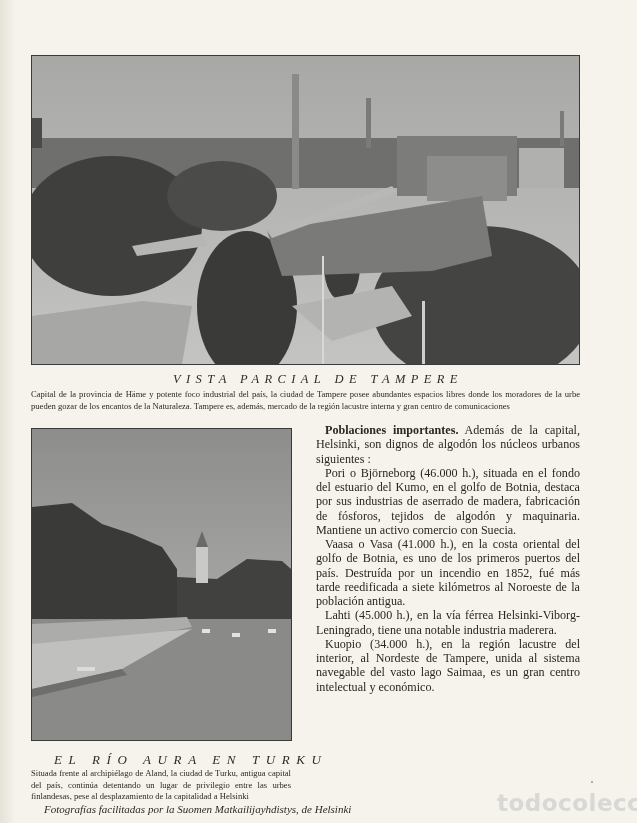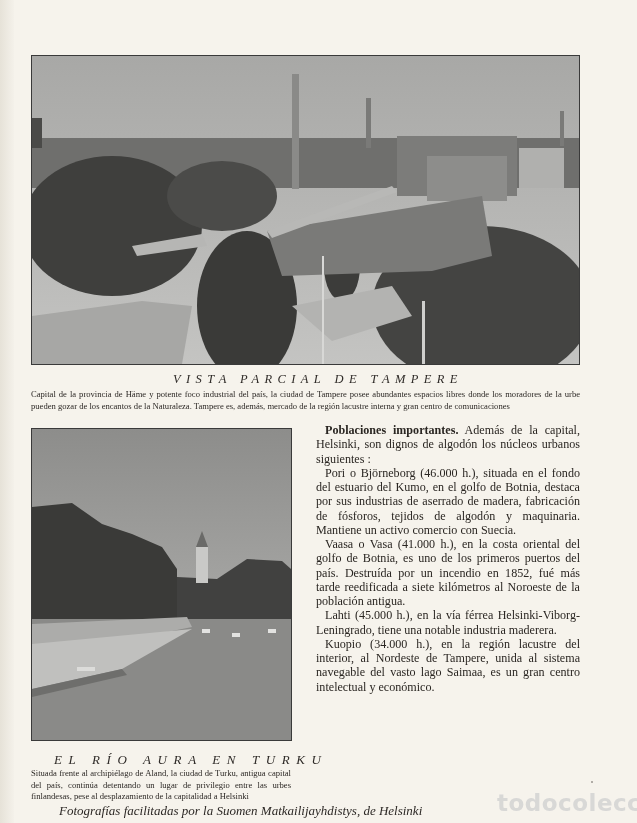--- a/index.html
+++ b/index.html
@@ -35,22 +35,22 @@
     .cap-left-title { left: 44px; top: 752px; font-size: 13px; letter-spacing: 6.6px; margin-left: 10px; }
 
     .caption-text {
       position: absolute; font-family: "Liberation Serif", serif; font-size: 8.6px;
       line-height: 11.5px; text-align: justify; color: #2c2825;
     }
     .cap-top-text { left: 31px; top: 389px; width: 549px; }
     .cap-left-text { left: 31px; top: 768px; width: 260px; }
     .credit {
       position: absolute; left: 44px; top: 803px; width: 260px;
-      font-family: "Liberation Serif", serif; font-style: italic; font-size: 13px;
-      color: #2c2825; white-space: nowrap; margin-left: 15px;
+      font-family: "Liberation Serif", serif; font-style: italic; font-size: 11px;
+      color: #2c2825; white-space: nowrap;
     }
 
     .body-text {
       position: absolute; left: 316px; top: 423px; width: 264px;
       font-family: "Liberation Serif", serif; font-size: 12.1px; line-height: 14.25px;
       color: #2a2622; text-align: justify; hyphens: manual;
     }
     .body-text p { margin: 0; text-indent: 9px; }
     .body-text p.first { text-indent: 9px; }
     .body-text b { font-weight: bold; }

